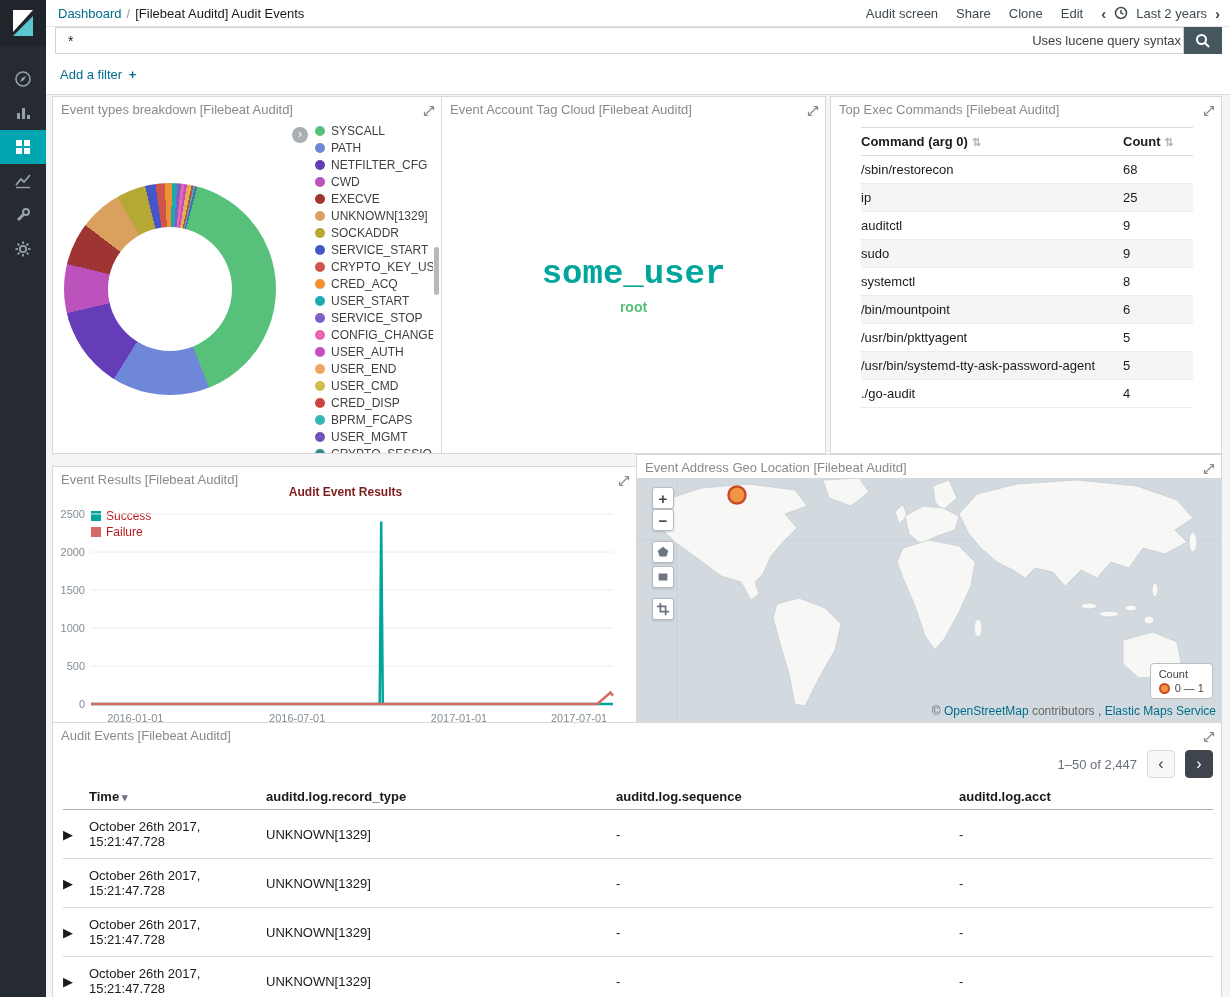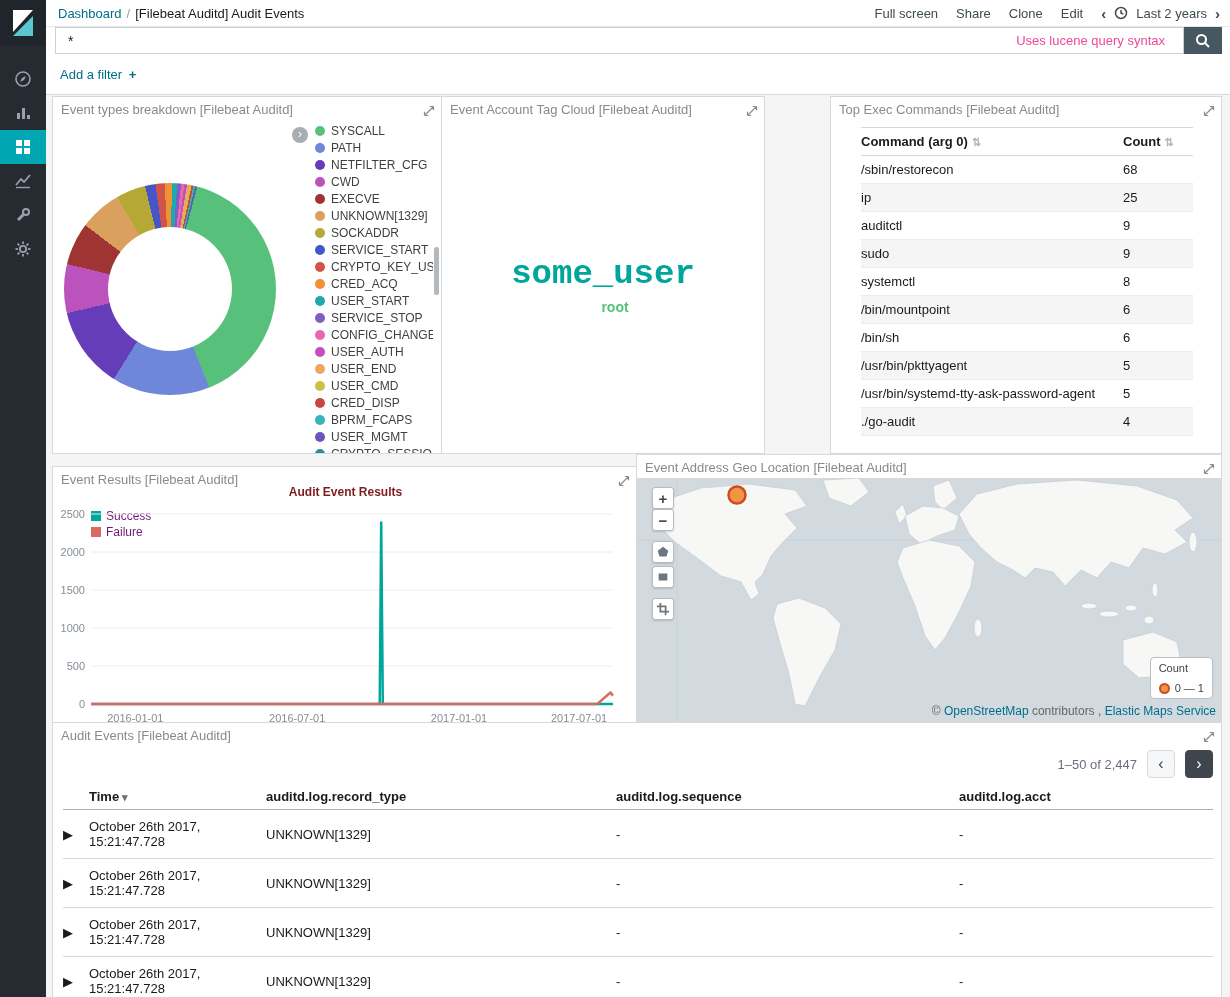--- a/index.html
+++ b/index.html
@@ -22,21 +22,21 @@
   .crumb-sep { color:#9aa0a6; margin:0 5px; }
   .crumb-current { color:#1a1a1a; }
   .topnav-right { margin-left:auto; display:flex; align-items:center; gap:18px; }
   .topnav-action { color:#3f4b52; cursor:pointer; }
   .time-nav { display:flex; align-items:center; gap:8px; color:#3f4b52; }
   .chev { font-size:15px; font-weight:bold; color:#3f4b52; cursor:pointer; }
   
   .querybar { height:27px; display:flex; align-items:stretch; padding-left:9px; padding-right:8px; }
   .query-box { flex:1; border:1px solid #ccd1d6; background:#fff; display:flex; align-items:center; }
   .query-input { flex:1; border:none; outline:none; font-family:"Liberation Sans",sans-serif; font-size:14px; padding:0 12px; color:#191e23; }
-  .query-hint { color:#ec4899; font-size:13px; padding-right:18px; white-space:nowrap; cursor:pointer; }
+  .query-hint { color:#404040; font-size:13px; padding-right:2px; white-space:nowrap; cursor:pointer; }
   .search-btn { width:38px; background:#46575f; border:none; display:flex; align-items:center; justify-content:center; cursor:pointer; }
   
   .filterbar { height:41px; display:flex; align-items:center; padding-left:14px; border-bottom:1px solid #d9d9d9; font-size:13px; }
   .add-filter { color:#006E8A; cursor:pointer; }
   .add-filter b { font-weight:bold; margin-left:3px; }
   
   .dashboard { position:relative; height:1100px; background:#f5f5f5; }
   .panel { position:absolute; background:#fff; border:1px solid #d9d9d9;padding-left:39px; }
   .panel-title { position:absolute; top:5px; left:8px; font-size:13px; color:#8a8a8a; white-space:nowrap; }
   .expand-btn { position:absolute; top:6px; right:6px; width:12px; height:12px; cursor:pointer; }
@@ -45,44 +45,44 @@
   .donut::after { content:""; position:absolute; inset:44px; background:#fff; border-radius:50%; }
   .legend-toggle { position:absolute; left:239px; top:30px; width:16px; height:16px; border-radius:50%;
     background:#a9aeb3; color:#fff; font-size:12px; line-height:15px; text-align:center; cursor:pointer; }
   .donut-legend { position:absolute; left:262px; top:28px; width:118px; height:328px; overflow:hidden; }
   .legend-item { display:flex; align-items:center; gap:6px; margin-bottom:5px; cursor:pointer; }
   .legend-dot { width:10px; height:10px; border-radius:50%; flex:0 0 auto; }
   .legend-label { font-size:12px; line-height:12px; color:#3f3f3f; white-space:nowrap; }
   .legend-scrollbar { position:absolute; right:2px; top:150px; width:5px; height:48px; background:#b4b9bd; border-radius:3px; }
   
   .tag-main { position:absolute; left:0; width:100%; top:158px; text-align:center; font-weight:bold; cursor:pointer;font-family:Liberation Mono, monospace; }
-  .tag-sub  { position:absolute; left:12px; width:100%; top:202px; text-align:center; font-weight:bold; cursor:pointer; }
+  .tag-sub  { position:absolute; left:0; width:100%; top:202px; text-align:center; font-weight:bold; cursor:pointer; }
   
   .cmd-table { position:absolute; left:30px; right:30px; top:30px; border-collapse:collapse; width:332px; }
   .cmd-table th { font-size:13px; font-weight:bold; color:#1a1a1a; text-align:left; padding:6px 0;
     border-top:1px solid #d9d9d9; border-bottom:1px solid #d9d9d9; cursor:pointer; }
   .cmd-table td { font-size:13px; color:#1a1a1a; padding:6px 0; border-bottom:1px solid #ececec; }
   .cmd-table tr:nth-child(even) { background:#f5f5f5; }
   .count-col { width:70px; }
   .sort-both { color:#b0b6bb; font-size:11px; margin-left:4px; }
   
   .chart-title { position:absolute; top:18px; left:0; width:585px; text-align:center; font-size:12px; font-weight:bold; color:#7f1d1d; }
   .result-legend { position:absolute; left:38px; top:42px; }
   .result-legend-row { display:flex; align-items:center; gap:5px; margin-bottom:2px; cursor:pointer; }
   .result-legend-swatch { width:10px; height:10px; }
-  .result-legend-label { font-size:12px; color:#701a75; }
+  .result-legend-label { font-size:12px; color:#b91c1c; }
   .tick-label { font-size:11px; fill:#848e96; font-family:"Liberation Sans",sans-serif; }
   
   .map-area { position:absolute; left:0; right:0; top:23px; bottom:0; overflow:hidden; }
   .map-btn { position:absolute; width:22px; height:22px; background:#fff; border:1px solid #b6bcc2; border-radius:3px;
     box-shadow:0 1px 2px rgba(0,0,0,.15); display:flex; align-items:center; justify-content:center;
     font-size:15px; font-weight:bold; color:#444; cursor:pointer; padding:0; }
   .geo-legend { position:absolute; right:8px; bottom:22px; background:#fff; border:1px solid #b9bfc4; border-radius:4px;
     padding:4px 8px; font-size:11px; color:#444; }
-  .geo-legend-row { display:flex; align-items:center; gap:5px; margin-top:8px; }
+  .geo-legend-row { display:flex; align-items:center; gap:5px; margin-top:2px; }
   .geo-dot { width:11px; height:11px; border-radius:50%; border:2px solid #cb4b27; background:#f19545; }
   .map-attrib { position:absolute; right:5px; bottom:3px; font-size:12px; color:#666; }
   .map-attrib .lnk { color:#006E8A; cursor:pointer; }
   
   .pagination { position:absolute; top:27px; right:8px; display:flex; align-items:center; gap:10px; }
   .page-info { font-size:13px; color:#69707d; }
   .page-btn { width:28px; height:28px; border-radius:4px; display:flex; align-items:center; justify-content:center;
     font-size:16px; cursor:pointer; border:1px solid #d9d9d9; }
   .page-btn.prev { background:#f5f7f8; color:#3f3f3f; }
   .page-btn.next { background:#3e454c; color:#fff; border-color:#3e454c; }
@@ -153,21 +153,21 @@
   </div>
 </div>
 
 <div class="main">
 
   <div class="topnav">
     <span class="crumb-root">Dashboard</span>
     <span class="crumb-sep">/</span>
     <span class="crumb-current">[Filebeat Auditd] Audit Events</span>
     <div class="topnav-right">
-      <span class="topnav-action">Full screen</span>
+      <span class="topnav-action">Audit screen</span>
       <span class="topnav-action">Share</span>
       <span class="topnav-action">Clone</span>
       <span class="topnav-action">Edit</span>
       <div class="time-nav">
         <span class="chev">‹</span>
         <svg width="14" height="14" viewBox="0 0 14 14">
           <circle cx="7" cy="7" r="5.5" fill="none" stroke="#3f4b52" stroke-width="1.5"></circle>
           <polyline points="7,4 7,7 9.4,8.2" fill="none" stroke="#3f4b52" stroke-width="1.5"></polyline>
         </svg>
         <span>Last 2 years</span>
@@ -285,21 +285,21 @@
             <span class="legend-label">USER_MGMT</span>
           </div>
           <div class="legend-item">
             <span class="legend-dot" style="background: rgb(47, 143, 143);"></span>
             <span class="legend-label">CRYPTO_SESSION</span>
           </div>
         </div>
       <div class="legend-scrollbar"></div>
     </div>
 
-    <div class="panel" style="left:395px; top:1px; width:324px; height:358px;">
+    <div class="panel" style="left:395px; top:1px; width:385px; height:358px;">
       <div class="panel-title">Event Account Tag Cloud [Filebeat Auditd]</div>
       <div class="expand-btn">
         <svg width="12" height="12" viewBox="0 0 12 12">
           <path d="M1.5,10.5 L10.5,1.5 M1.5,10.5 L1.5,6.8 M1.5,10.5 L5.2,10.5 M10.5,1.5 L10.5,5.2 M10.5,1.5 L6.8,1.5" stroke="#8a8a8a" stroke-width="1.2" fill="none"></path>
         </svg>
       </div>
       <div class="tag-main" id="tag-main" style="color: rgb(0, 166, 155); font-size: 34px;">some_user</div>
       <div class="tag-sub" id="tag-sub" style="color: rgb(87, 193, 123); font-size: 14px;">root</div>
     </div>
 
@@ -337,24 +337,20 @@
             <tr>
               <td>sudo</td>
               <td class="count-col">9</td>
             </tr>
             <tr>
               <td>systemctl</td>
               <td class="count-col">8</td>
             </tr>
             <tr>
               <td>/bin/mountpoint</td>
-              <td class="count-col">6</td>
-            </tr>
-            <tr>
-              <td>/bin/sh</td>
               <td class="count-col">6</td>
             </tr>
             <tr>
               <td>/usr/bin/pkttyagent</td>
               <td class="count-col">5</td>
             </tr>
             <tr>
               <td>/usr/bin/systemd-tty-ask-password-agent</td>
               <td class="count-col">5</td>
             </tr>

